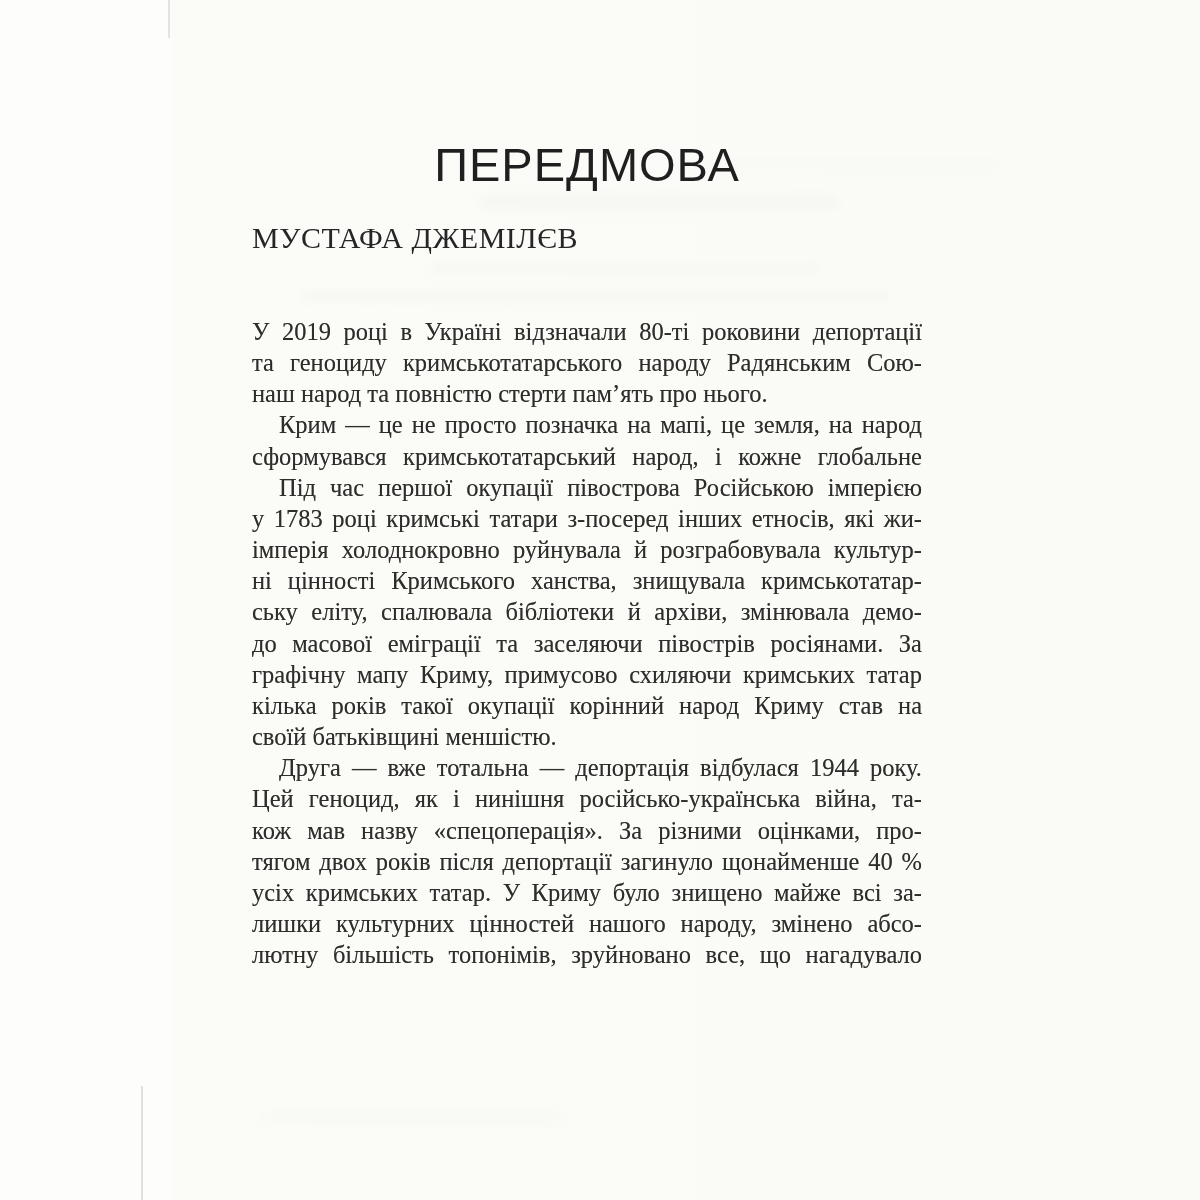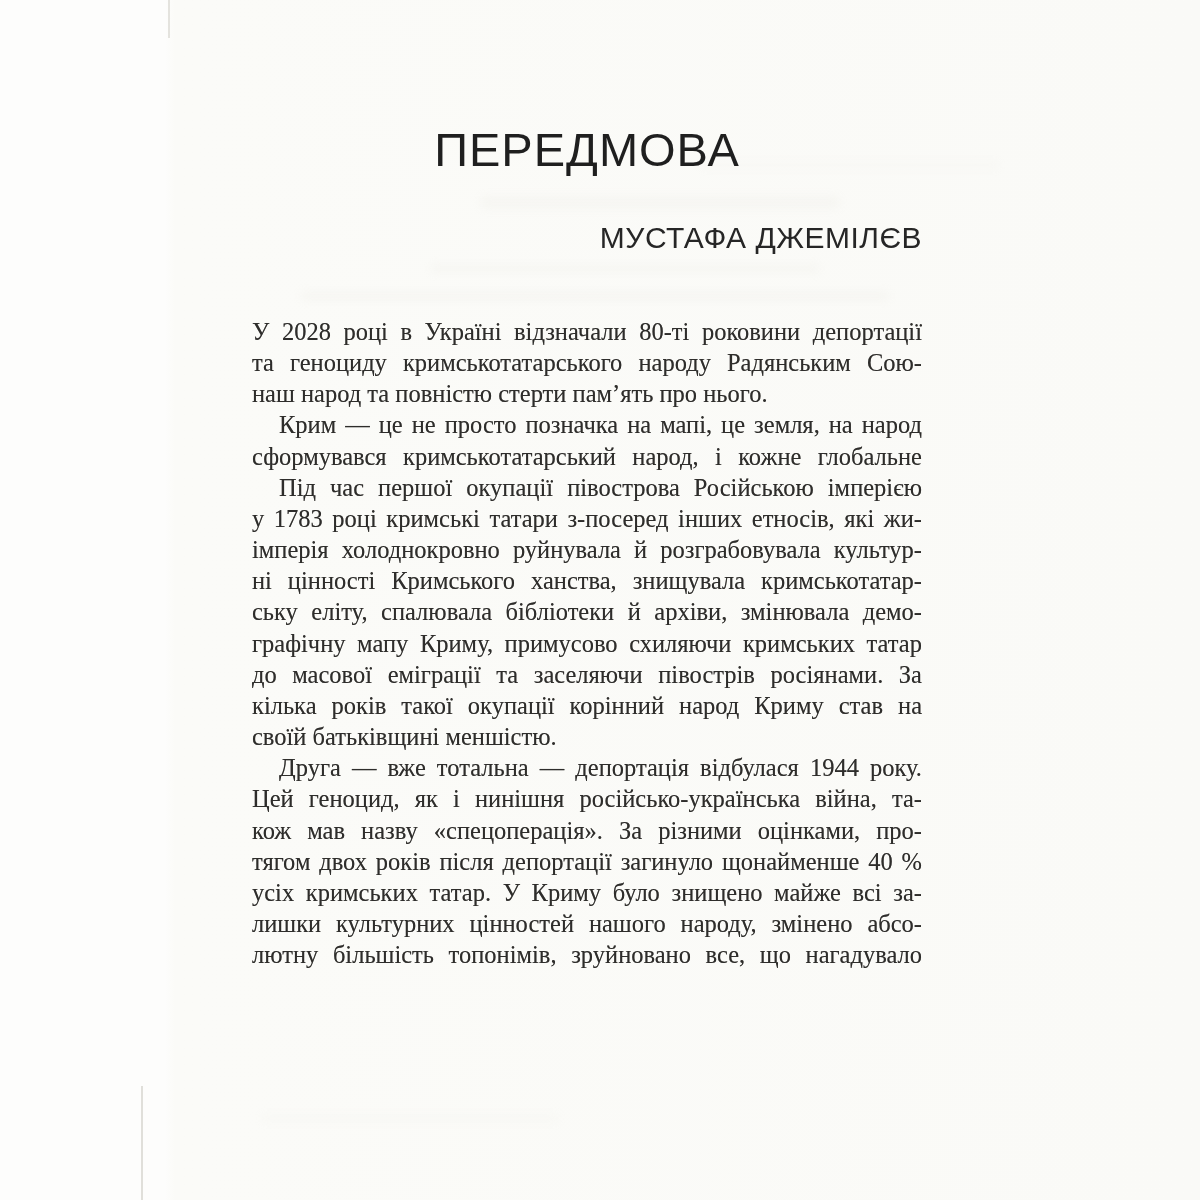--- a/index.html
+++ b/index.html
@@ -41,42 +41,42 @@
   .b1 { left: 480px; top: 196px; width: 360px; height: 13px; }
   .b2 { left: 430px; top: 263px; width: 390px; height: 11px; opacity: 0.10; }
   .b3 { left: 300px; top: 290px; width: 590px; height: 12px; opacity: 0.10; }
   .b4 { left: 700px; top: 160px; width: 300px; height: 10px; opacity: 0.06; }
   .b5 { left: 260px; top: 1113px; width: 300px; height: 11px; opacity: 0.06; }
 
   .page-title {
     position: absolute;
     left: 252px;
     width: 670px;
-    top: 126px;
+    top: 141px;
     margin: 0;
     font-family: "Liberation Sans", sans-serif;
     font-weight: 400;
     font-size: 47px;
     line-height: 1;
     letter-spacing: 1px;
     text-align: center;
     color: #1f1f1f;
   }
   .page-subtitle {
     position: absolute;
     left: 252px;
     width: 670px;
     top: 223px;
     margin: 0;
-    font-family: Liberation Sans, sans-serif;
+    font-family: Liberation Serif, serif;
     font-weight: 400;
     font-size: 30px;
     line-height: 1;
     letter-spacing: 0.5px;
-    text-align: right;
+    text-align: left;
     color: #262626;
   }
   .body-text {
     position: absolute;
     left: 252px;
     top: 316px;
     width: 670px;
     font-size: 24.5px;
     line-height: 31.15px;
     color: #2e2d2b;
@@ -104,36 +104,36 @@
   <div class="bleed b3"></div>
   <div class="bleed b4"></div>
   <div class="bleed b5"></div>
 
   <h1 class="page-title">ПЕРЕДМОВА</h1>
 
   <h2 class="page-subtitle">МУСТАФА ДЖЕМІЛЄВ</h2>
 
   <div class="body-text" id="bodyText">
       <div class="para">
-        <div class="line">У 2028 році в Україні відзначали 80-ті роковини депортації</div>
+        <div class="line">У 2019 році в Україні відзначали 80-ті роковини депортації</div>
         <div class="line">та геноциду кримськотатарського народу Радянським Сою-</div>
         <div class="line flush">наш народ та повністю стерти пам’ять про нього.</div>
       </div>
       <div class="para indent">
         <div class="line">Крим — це не просто позначка на мапі, це земля, на народ</div>
         <div class="line">сформувався кримськотатарський народ, і кожне глобальне</div>
       </div>
       <div class="para indent">
         <div class="line">Під час першої окупації півострова Російською імперією</div>
         <div class="line">у 1783 році кримські татари з-посеред інших етносів, які жи-</div>
         <div class="line">імперія холоднокровно руйнувала й розграбовувала культур-</div>
         <div class="line">ні цінності Кримського ханства, знищувала кримськотатар-</div>
         <div class="line">ську еліту, спалювала бібліотеки й архіви, змінювала демо-</div>
+        <div class="line">до масової еміграції та заселяючи півострів росіянами. За</div>
         <div class="line">графічну мапу Криму, примусово схиляючи кримських татар</div>
-        <div class="line">до масової еміграції та заселяючи півострів росіянами. За</div>
         <div class="line">кілька років такої окупації корінний народ Криму став на</div>
         <div class="line flush">своїй батьківщині меншістю.</div>
       </div>
       <div class="para indent">
         <div class="line">Друга — вже тотальна — депортація відбулася 1944 року.</div>
         <div class="line">Цей геноцид, як і нинішня російсько-українська війна, та-</div>
         <div class="line">кож мав назву «спецоперація». За різними оцінками, про-</div>
         <div class="line">тягом двох років після депортації загинуло щонайменше 40 %</div>
         <div class="line">усіх кримських татар. У Криму було знищено майже всі за-</div>
         <div class="line">лишки культурних цінностей нашого народу, змінено абсо-</div>

